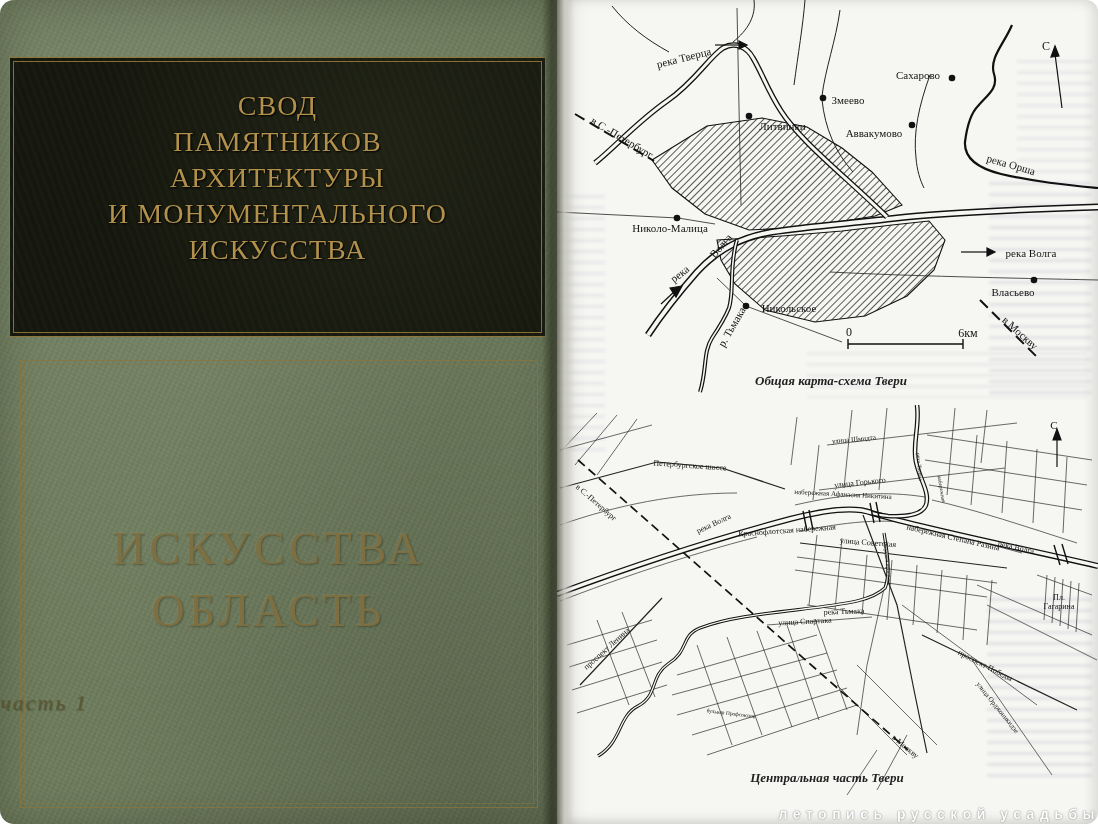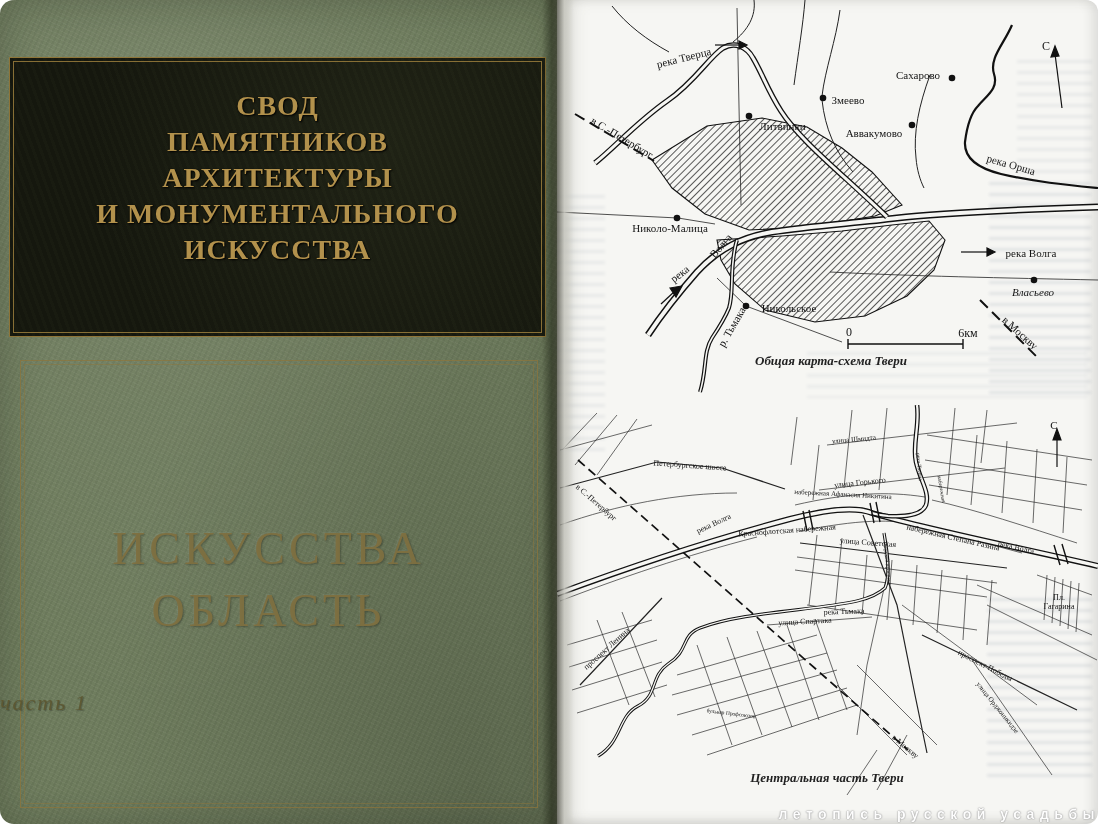--- a/index.html
+++ b/index.html
@@ -13,21 +13,21 @@
       radial-gradient(ellipse at 85% 95%, rgba(0,0,0,.16), transparent 55%),
       repeating-linear-gradient(115deg, rgba(0,0,0,.05) 0 2px, transparent 2px 5px),
       repeating-linear-gradient(25deg, rgba(255,255,255,.04) 0 1px, transparent 1px 4px);
     box-shadow:inset 0 0 40px rgba(20,25,10,.25);}
   .panel{position:absolute;left:9px;top:57px;width:535px;height:278px;background-color:#15170e;
     background-image:radial-gradient(circle at 70% 30%, rgba(120,130,80,.10), transparent 70%),
                      repeating-linear-gradient(70deg, rgba(90,100,60,.05) 0 3px, transparent 3px 7px);
     border:1px solid #8f7538;}
   .panel::after{content:'';position:absolute;inset:3px;border:1px solid rgba(155,126,60,.85);pointer-events:none;}
   .series-title{position:absolute;left:0;right:0;top:30px;text-align:center;color:#b2914c;
-    font-size:28px;font-weight:bold;letter-spacing:1px;line-height:36px;
+    font-size:28px;font-weight:normal;letter-spacing:1px;line-height:36px;
     text-shadow:1px 1px 2px #000, 0 0 1px rgba(0,0,0,.6);}
   .frame2{position:absolute;left:20px;top:360px;width:516px;height:446px;border:1px solid rgba(140,117,60,.75);}
   .frame2::after{content:'';position:absolute;inset:3px;border:1px solid rgba(140,117,60,.5);}
   .region{position:absolute;left:0;right:20px;top:518px;text-align:center;color:rgba(126,112,64,.95);
     font-size:46px;letter-spacing:4px;line-height:62px;
     text-shadow:1px 1px 2px rgba(0,0,0,.28), -1px -1px 1px rgba(255,255,255,.07);}
   .part{position:absolute;left:0;right:20px;top:690px;text-align:left;color:rgba(93,87,50,.95);
     font-size:22px;letter-spacing:2px;text-shadow:1px 1px 1px rgba(0,0,0,.25);font-style:italic;}
   .spine{position:absolute;left:542px;top:0;width:32px;height:100%;z-index:4;pointer-events:none;
     background:linear-gradient(90deg, rgba(30,35,20,0) 0%, rgba(28,32,18,.5) 30%,
@@ -148,25 +148,25 @@
       <span class="ml s11" style="left:361px;top:75px;transform:translate(-50%,-50%);">Сахарово</span>
       <span class="ml s11" style="left:317px;top:125px;transform:translate(-50%,-50%);margin-top:8px;">Аввакумово</span>
       <span class="ml s11" style="left:454px;top:165px;transform:translate(-50%,-50%) rotate(16deg);">река Орша</span>
       <span class="ml s12" style="left:489px;top:46px;transform:translate(-50%,-50%);">С</span>
       <span class="ml s11" style="left:113px;top:228px;transform:translate(-50%,-50%);">Николо-Малица</span>
       <span class="ml s11" style="left:123px;top:274px;transform:translate(-50%,-50%) rotate(-38deg);">река</span>
       <span class="ml s11" style="left:164px;top:246px;transform:translate(-50%,-50%) rotate(-50deg);">Волга</span>
       <span class="ml s11" style="left:232px;top:308px;transform:translate(-50%,-50%);">Никольское</span>
       <span class="ml s11" style="left:175px;top:327px;transform:translate(-50%,-50%) rotate(-60deg);">р. Тьмака</span>
       <span class="ml s11" style="left:474px;top:253px;transform:translate(-50%,-50%);">река Волга</span>
-      <span class="ml s11" style="left:476px;top:292px;transform:translate(-50%,-50%);font-style:italic;">Власьево</span>
+      <span class="ml s11" style="left:456px;top:292px;transform:translate(-50%,-50%);">Власьево</span>
       <span class="ml s11" style="left:463px;top:333px;transform:translate(-50%,-50%) rotate(42deg);">в Москву</span>
       <span class="ml s12" style="left:292px;top:332px;transform:translate(-50%,-50%);">0</span>
       <span class="ml s12" style="left:411px;top:333px;transform:translate(-50%,-50%);">6км</span>
-      <span class="ml cap" style="left:274px;top:360px;transform:translate(-50%,-50%);text-align:right;">Общая карта-схема Твери</span>
+      <span class="ml cap" style="left:274px;top:380px;transform:translate(-50%,-50%);text-align:right;">Общая карта-схема Твери</span>
     </div>
 
     <div class="map" style="top:405px;">
       <svg width="541" height="400" viewBox="0 0 541 400">
 
         <path fill="none" stroke="#222" stroke-width="1.2" d="M3,83 L100,57 L165,63 L228,84 M243,138 L450,163 M306,110 L340,200 L358,290 L370,348 M23,280 L105,193 M365,230 L520,305"></path>
         <path fill="none" stroke="#2b2b2b" stroke-width="0.7" d="M3,45 L95,20 M3,120 C60,100 120,88 180,88 M262,85 L448,63 M270,40 L460,18 M238,100 C290,88 330,86 368,92 M375,95 C420,105 470,122 520,138 M295,5 L287,83 M330,3 L322,85 M262,40 L256,95 M240,12 L234,60 M398,3 L390,90 M430,5 L424,58 M370,30 L535,55 M368,55 L530,80 M372,80 L525,105 M420,30 L414,100 M450,36 L445,108 M480,44 L476,118 M510,52 L506,128 M40,8 L5,45 M60,10 L18,60 M80,14 L40,70"></path>
         <path fill="none" stroke="#2b2b2b" stroke-width="0.7" d="M240,152 L440,178 M243,126 C300,115 335,113 365,121 C400,130 435,140 465,148 M238,165 L430,192 M345,200 L480,300 M415,255 L495,370 M420,180 L535,230 M430,200 L540,255 M260,130 L252,200 M285,133 L278,205 M310,150 L305,210 M335,155 L330,215 M360,160 L356,220 M385,165 L380,228 M410,170 L406,235 M435,175 L430,240 M250,200 L420,225 M330,170 L310,260 L300,330 M210,220 L315,212 M480,170 L535,190 M490,170 L487,215 M498,172 L495,218 M506,174 L503,221 M514,176 L511,224 M522,178 L519,227"></path>
         <path fill="none" stroke="#2b2b2b" stroke-width="0.7" d="M120,270 L260,230 M115,290 L270,248 M120,310 L280,265 M135,330 L290,283 M150,350 L300,300 M140,240 L175,340 M170,232 L205,330 M200,226 L235,322 M230,220 L262,315 M258,214 L290,305 M10,240 L95,215 M12,262 L100,235 M15,285 L105,257 M20,308 L110,280 M40,215 L72,300 M65,207 L98,292 M3,196 C60,174 130,150 200,132 M300,260 L380,340 M280,280 L350,350 M320,345 L290,390 M350,330 L320,385"></path>
 

